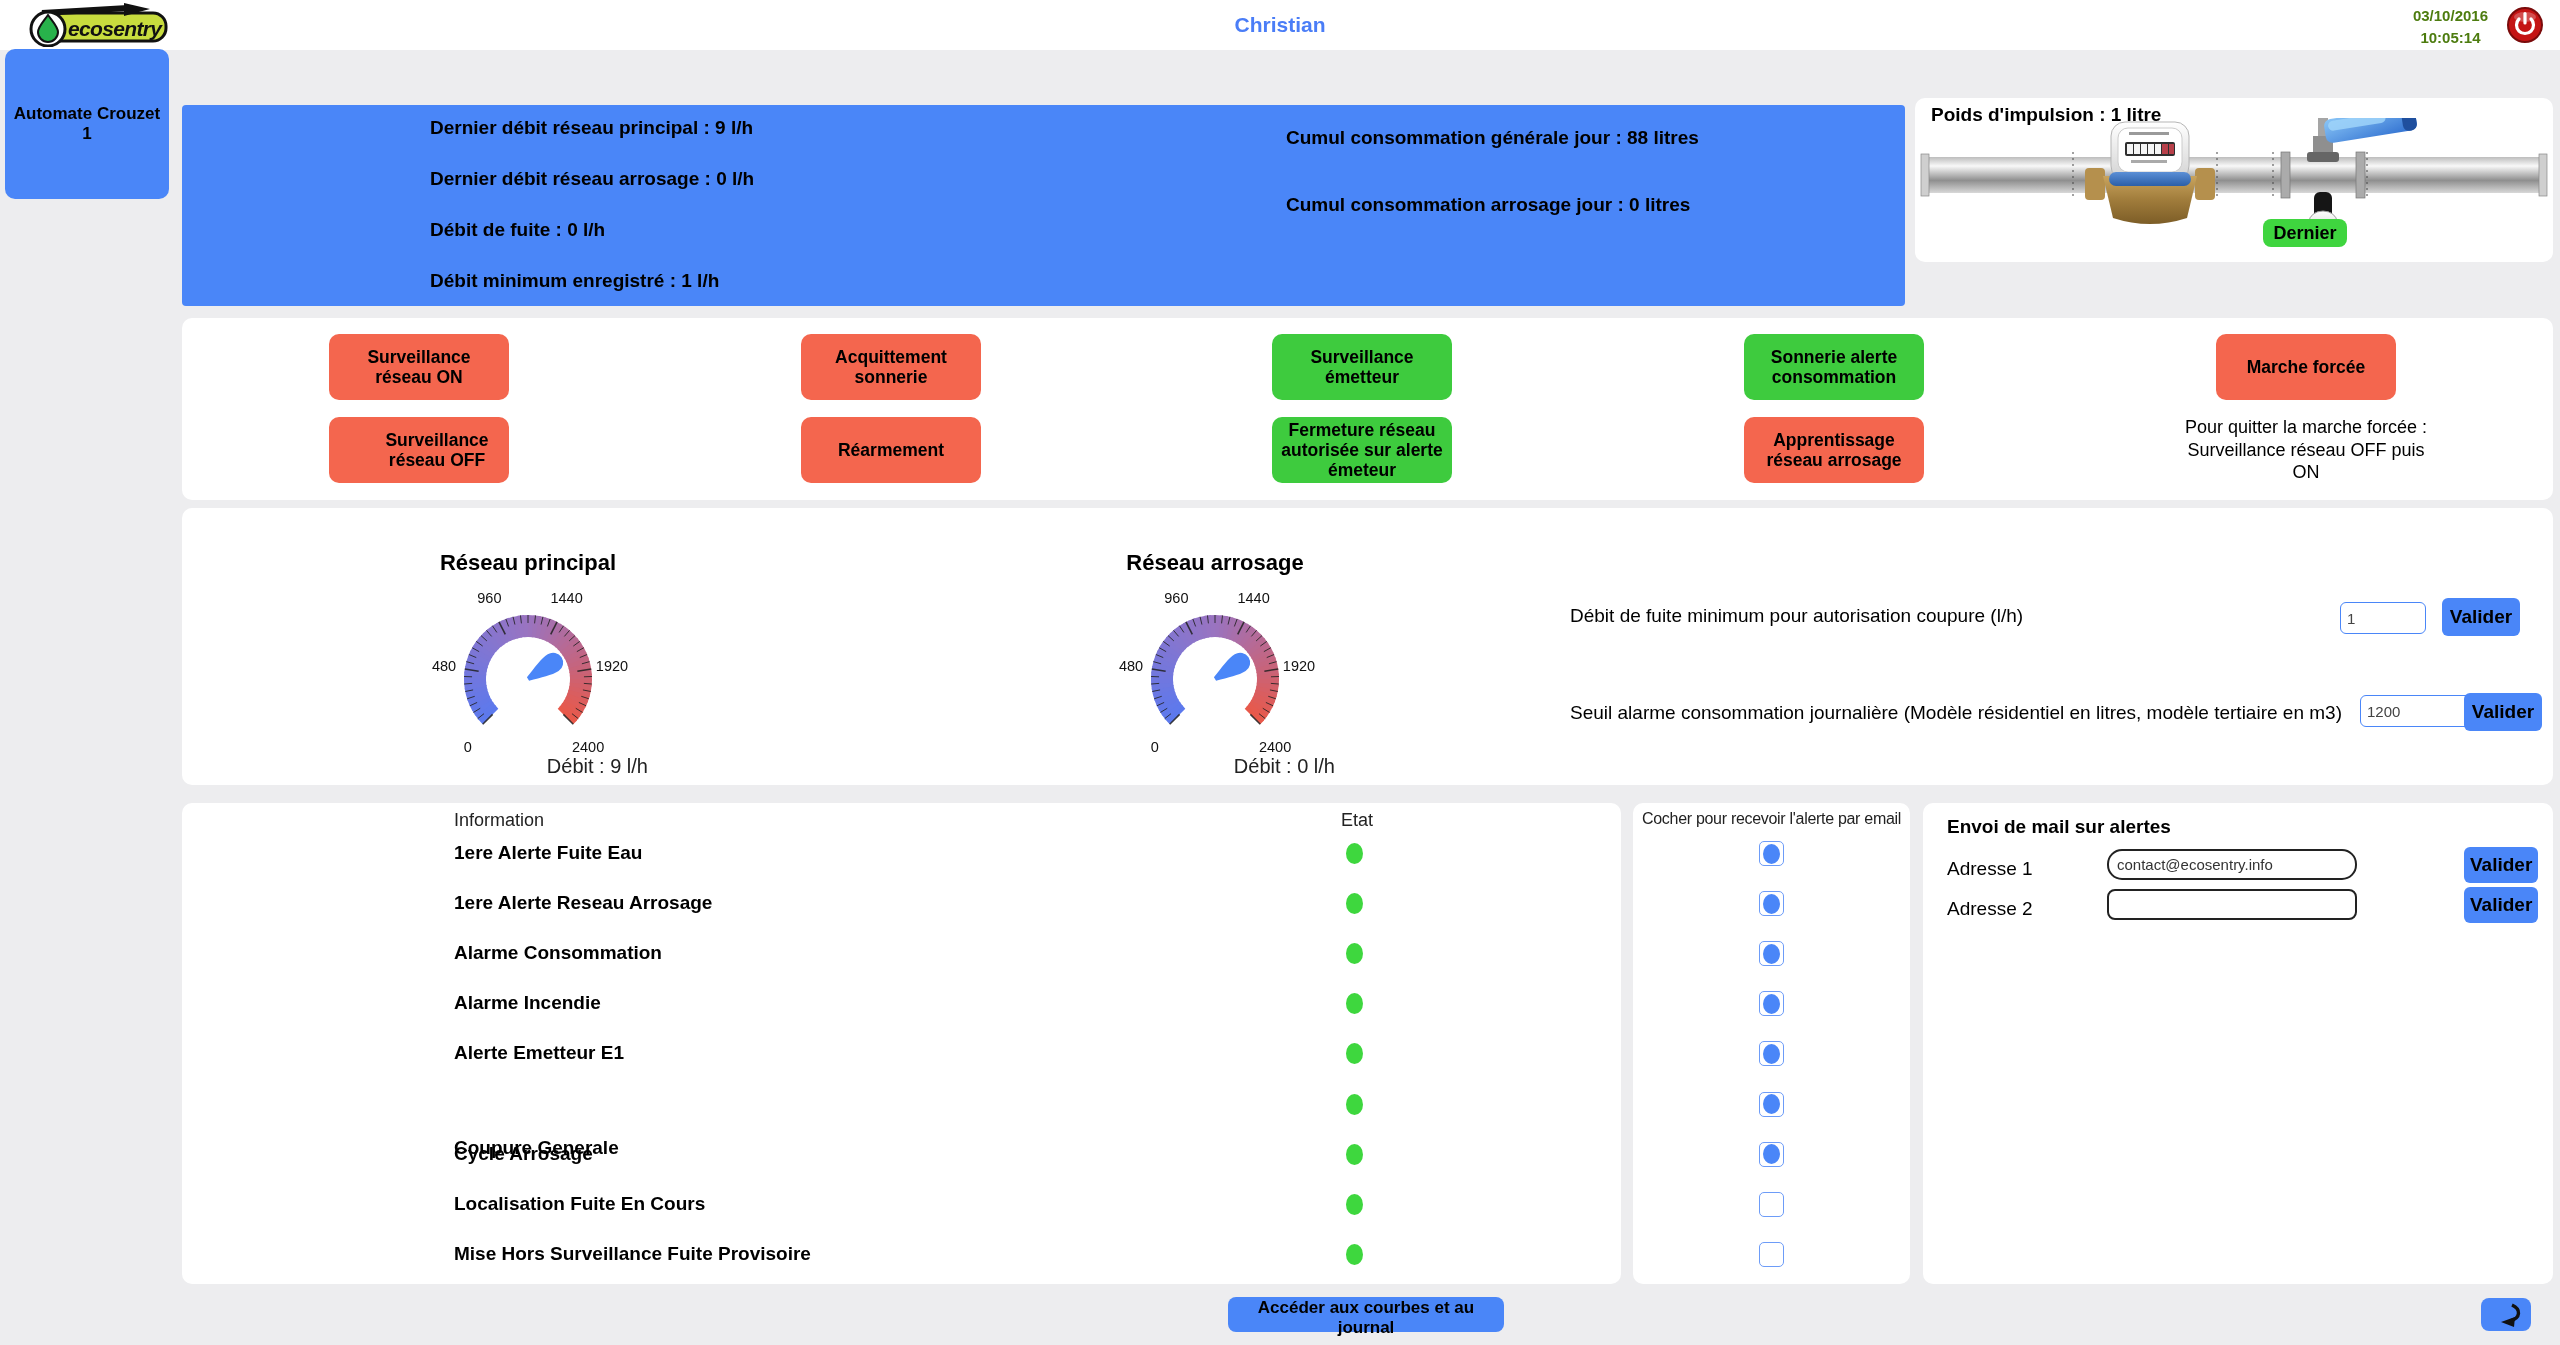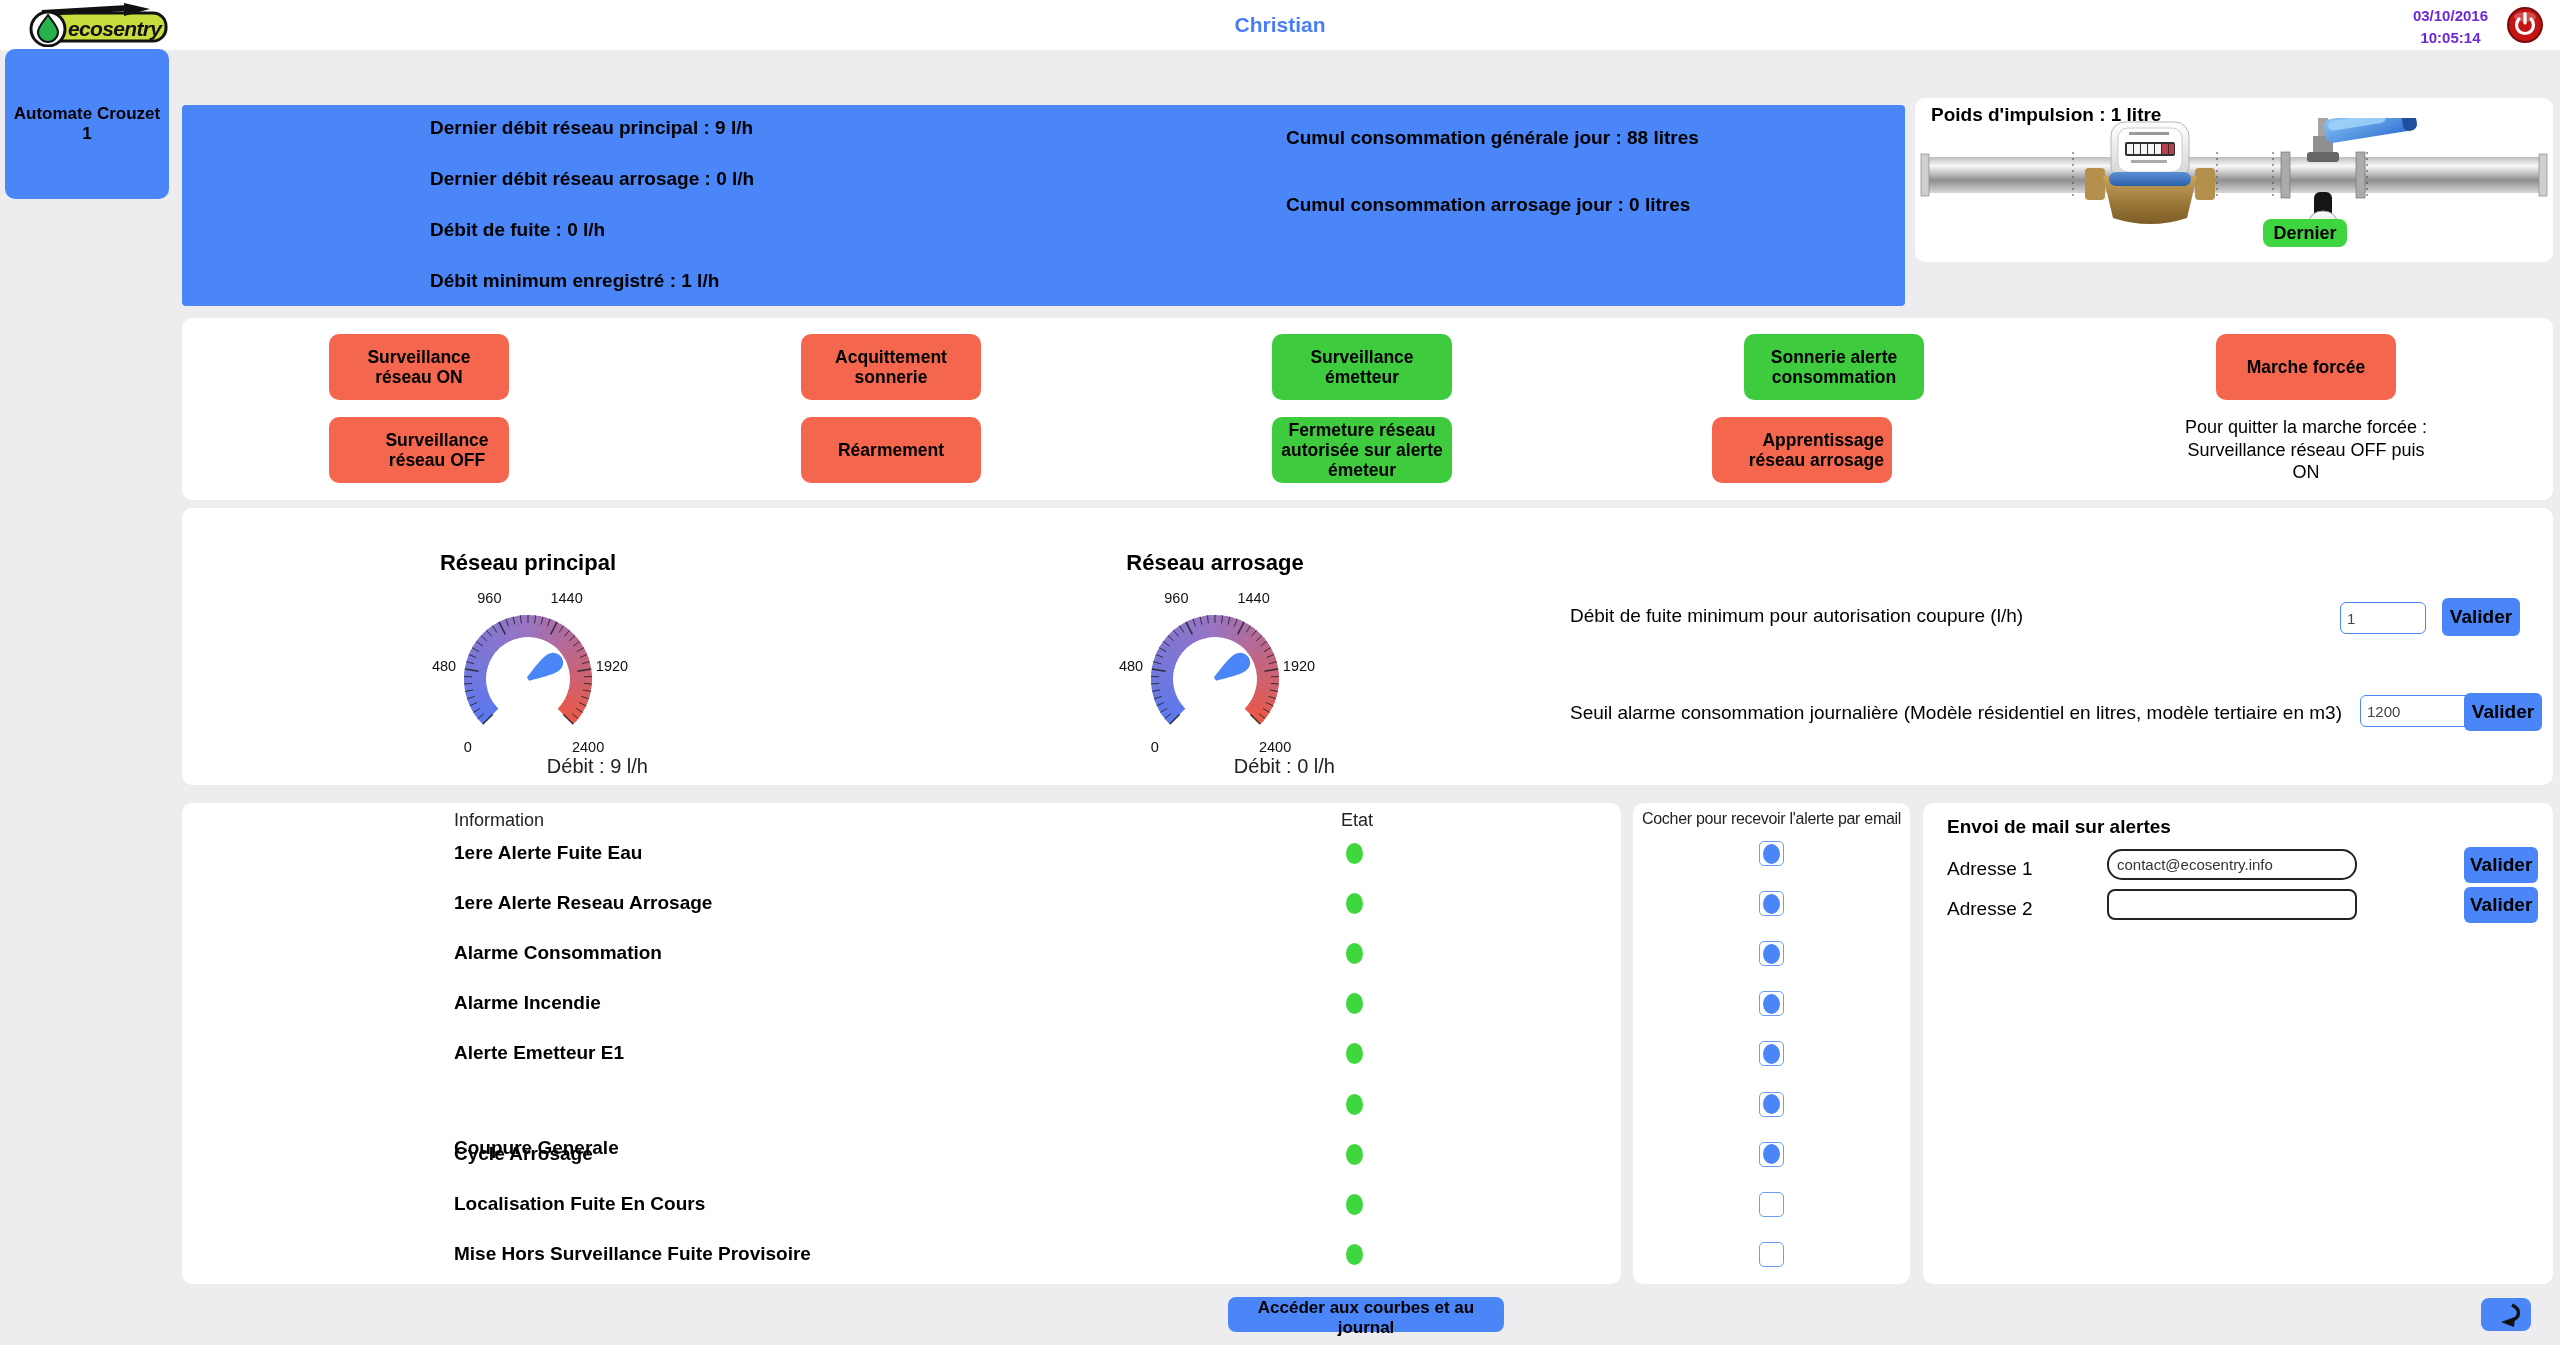--- a/index.html
+++ b/index.html
@@ -4,21 +4,21 @@
 <style>
   * { box-sizing: border-box; }
   html,body { margin:0; padding:0; }
   body { font-family:"Liberation Sans", sans-serif; background:#ededef; }
   .page { position:relative; width:2560px; height:1345px; background:#ededef; overflow:hidden; }
 
   
   .topbar { position:absolute; left:0; top:0; width:2560px; height:50px; background:#fff; }
   .logo { position:absolute; left:10px; top:3px; }
   .user-name { position:absolute; left:0; top:0; width:100%; height:50px; display:flex; align-items:center; justify-content:center; color:#4a7df7; font-weight:bold; font-size:21px; }
-  .datetime { position:absolute; right:72px; top:5px; text-align:center; color:#6d28d9; font-weight:bold; font-size:15px; line-height:22px; }
+  .datetime { position:absolute; right:72px; top:5px; text-align:center; color:#4d7c0f; font-weight:bold; font-size:15px; line-height:22px; }
   .power-btn { position:absolute; right:16px; top:6px; width:38px; height:38px; border:none; background:transparent; padding:0; cursor:pointer; }
 
   
   .sidebar-tab { position:absolute; left:5px; top:49px; width:164px; height:150px; background:#4a86f8; border-radius:10px; display:flex; align-items:center; justify-content:center; text-align:center; font-weight:bold; font-size:17px; color:#000; padding:0 8px; cursor:pointer; }
 
   
   .panel { position:absolute; background:#fff; border-radius:10px; }
   .title-strip { left:182px; top:60px; width:2371px; height:38px; border-radius:6px; display:flex; align-items:center; justify-content:center; font-weight:bold; font-size:20px; color:#000; }
   .info-panel  { left:182px; top:105px; width:1723px; height:201px; background:#4a86f8; border-radius:4px; }
   .meter-panel { left:1915px; top:98px; width:638px; height:164px; }
@@ -174,21 +174,21 @@
 
   <section class="panel controls-panel">
       <button class="ctrl-btn red" style="left: 147px; top: 16px;">Surveillance réseau ON</button>
       <button class="ctrl-btn red" style="left: 619px; top: 16px;">Acquittement sonnerie</button>
       <button class="ctrl-btn green" style="left: 1090px; top: 16px;">Surveillance émetteur</button>
       <button class="ctrl-btn green" style="left: 1562px; top: 16px;">Sonnerie alerte consommation</button>
       <button class="ctrl-btn red" style="left: 2034px; top: 16px;">Marche forcée</button>
       <button class="ctrl-btn red" style="left: 147px; top: 99px; padding-left: 44px;">Surveillance réseau OFF</button>
       <button class="ctrl-btn red" style="left: 619px; top: 99px;">Réarmement</button>
       <button class="ctrl-btn green" style="left: 1090px; top: 99px;">Fermeture réseau autorisée sur alerte émeteur</button>
-      <button class="ctrl-btn red" style="left: 1530px; top: 99px; text-align: right;">Apprentissage réseau arrosage</button>
+      <button class="ctrl-btn red" style="left: 1562px; top: 99px;">Apprentissage réseau arrosage</button>
       <div class="ctrl-note" style="left: 1994px; top: 98px;">Pour quitter la marche forcée : Surveillance réseau OFF puis ON</div>
     </section>
 
   <section class="panel gauges-panel">
       <div class="gauge-title" style="left: 226px; top: 42px;">Réseau principal</div>
       <svg viewBox="0 0 240 175" width="240" height="175" class="gauge-svg" style="left: 226px; top: 74px;">
         <path d="M74.75,142.25 A64,64 0 0 1 69.83,136.74 L87.08,123.08 A42,42 0 0 0 90.30,126.70 Z" fill="rgb(92,121,237)"></path>
         <path d="M70.97,138.14 A64,64 0 0 1 66.56,132.21 L84.93,120.11 A42,42 0 0 0 87.83,124.00 Z" fill="rgb(95,121,235)"></path>
         <path d="M67.57,133.71 A64,64 0 0 1 63.69,127.42 L83.05,116.96 A42,42 0 0 0 85.60,121.09 Z" fill="rgb(97,121,234)"></path>
         <path d="M64.57,129.00 A64,64 0 0 1 61.25,122.40 L81.45,113.67 A42,42 0 0 0 83.63,118.00 Z" fill="rgb(99,120,232)"></path>

